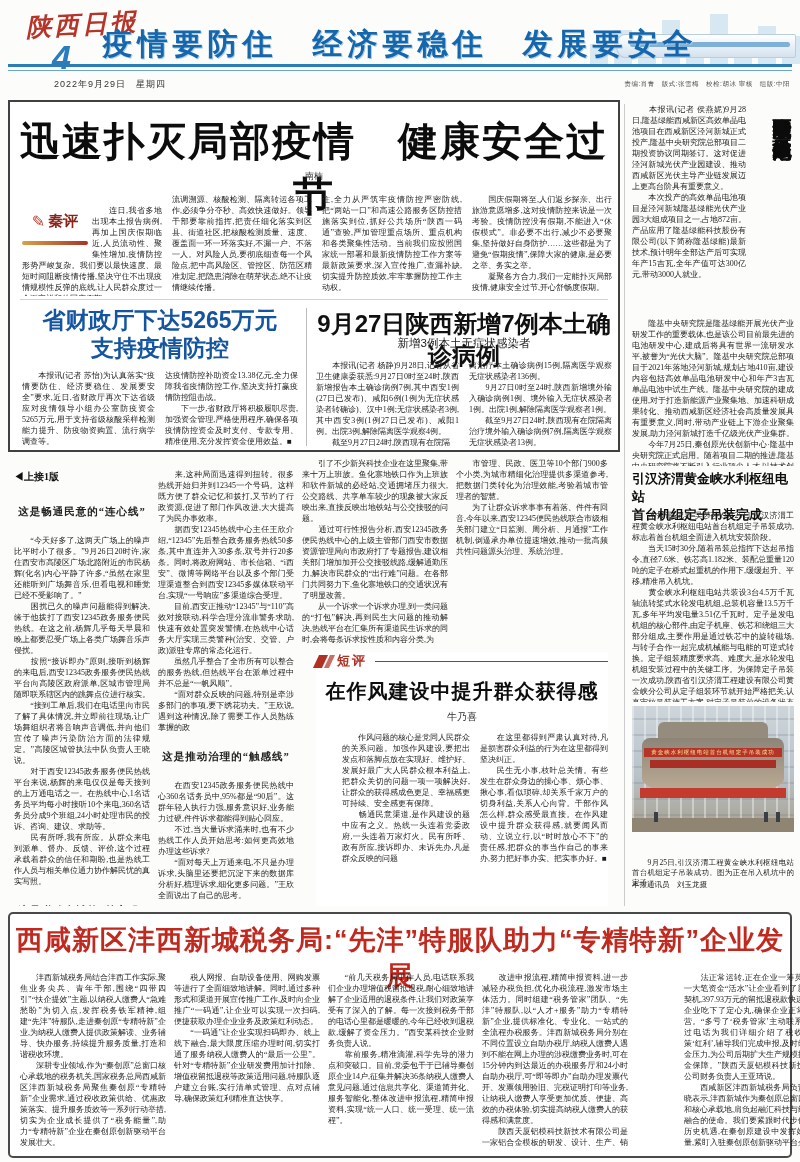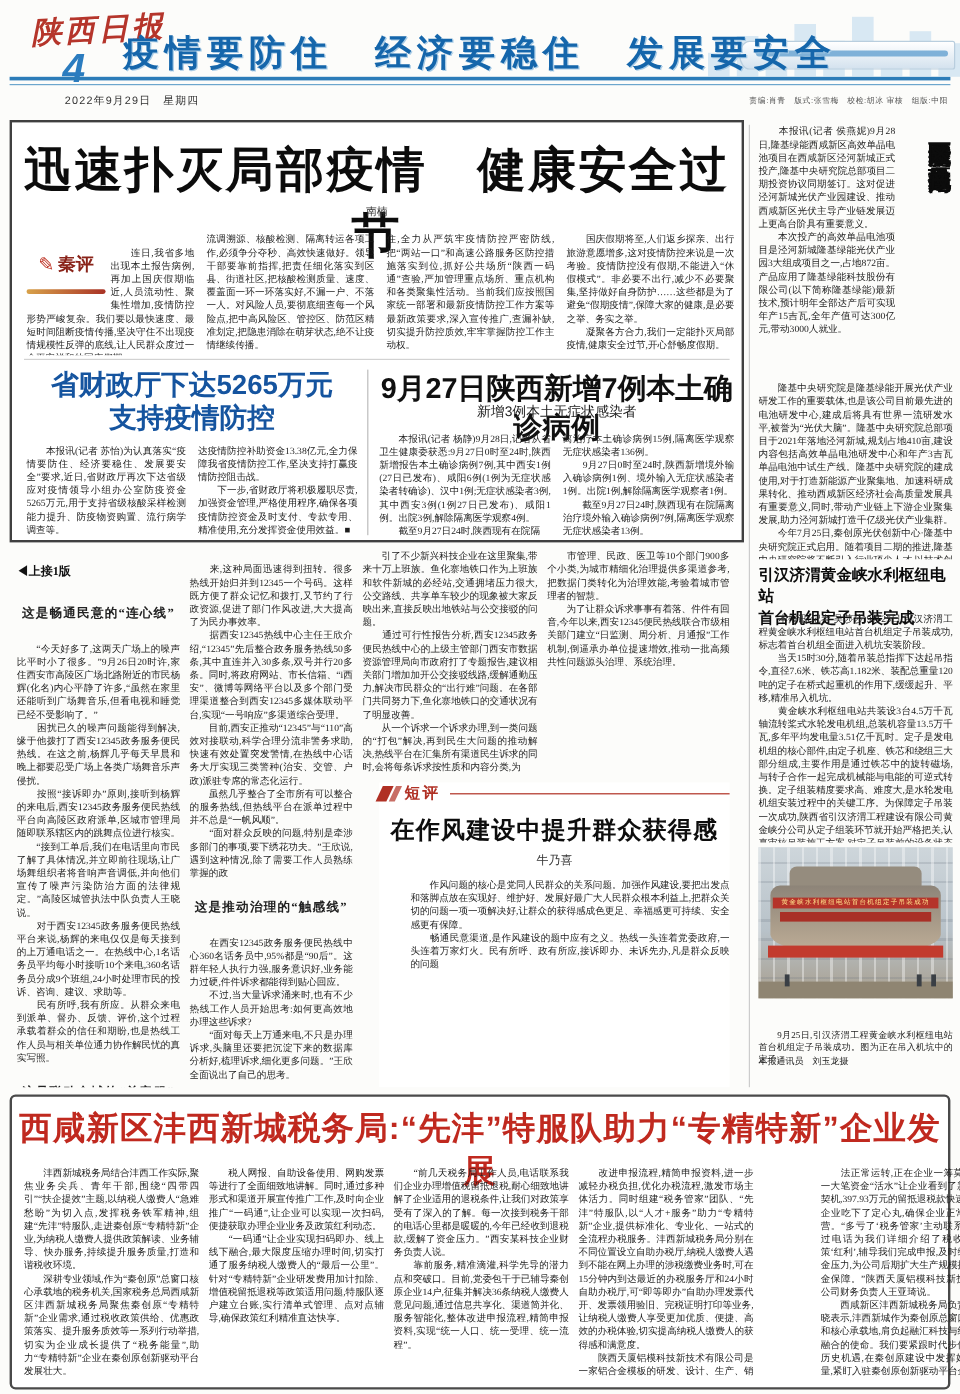--- a/index.html
+++ b/index.html
@@ -228,20 +228,22 @@
       <span class="cmt-slash"></span>
       <span class="cmt-slash s2"></span>
       <span class="cmt-label">短评</span>
       <span class="cmt-rule"></span>
     </div>
     <div class="cmt-title">在作风建设中提升群众获得感</div>
     <div class="cmt-author">牛乃喜</div>
     <div class="cmt-cols">
       <div class="btext cmt-col">　　作风问题的核心是党同人民群众的关系问题。加强作风建设,要把出发点和落脚点放在实现好、维护好、发展好最广大人民群众根本利益上,把群众关切的问题一项一项解决好,让群众的获得感成色更足、幸福感更可持续、安全感更有保障。
 　　畅通民意渠道,是作风建设的题中应有之义。热线一头连着党委政府,一头连着万家灯火。民有所呼、政有所应,接诉即办、未诉先办,凡是群众反映的问题</div>
+      <div class="btext cmt-col">　　在这里都得到严肃认真对待,凡是损害群众利益的行为在这里都得到坚决纠正。
+　　民生无小事,枝叶总关情。有些发生在群众身边的操心事、烦心事、揪心事,看似琐碎,却关系千家万户的切身利益,关系人心向背。干部作风怎么样,群众感受最直接。在作风建设中提升群众获得感,就要闻风而动、立说立行,以“时时放心不下”的责任感,把群众的事当作自己的事来办,努力把好事办实、把实事办好。■</div>
     </div>
   </div>
 
   <div class="abs tax-box">
     <div class="abs tax-title">西咸新区沣西新城税务局:“先沣”特服队助力“专精特新”企业发展</div>
     <div class="abs btext tax-col" style="left:10px;">　　沣西新城税务局结合沣西工作实际,聚焦业务尖兵、青年干部,围绕“四带四引”“扶企提效”主题,以纳税人缴费人“急难愁盼”为切入点,发挥税务铁军精神,组建“先沣”特服队,走进秦创原“专精特新”企业,为纳税人缴费人提供政策解读、业务辅导、快办服务,持续提升服务质量,打造和谐税收环境。
 　　深耕专业领域,作为“秦创原”总窗口核心承载地的税务机关,国家税务总局西咸新区沣西新城税务局聚焦秦创原“专精特新”企业需求,通过税收政策供给、优惠政策落实、提升服务质效等一系列行动举措,切实为企业成长提供了“税务能量”,助力“专精特新”企业在秦创原创新驱动平台发展壮大。
 　　真情呵护,政策礼包提供成长导航。西安思能智慧科技有限公司是一家智慧能源技术开发、推广,智能微电网管理系统和能源互联网管理系统的研发、销售、维护及计算机应用软件开发科技公司。得知企业刚落地,“先沣”特服队主动上门,针对新办纳</div>
     <div class="abs btext tax-col" style="left:164px;">　　税人网报、自助设备使用、网购发票等进行了全面细致地讲解。同时,通过多种形式和渠道开展宣传推广工作,及时向企业推广“一码通”,让企业可以实现一次扫码,便捷获取办理企业业务及政策红利动态。
 　　“一码通”让企业实现扫码即办、线上线下融合,最大限度压缩办理时间,切实打通了服务纳税人缴费人的“最后一公里”。针对“专精特新”企业研发费用加计扣除、增值税留抵退税等政策适用问题,特服队逐户建立台账,实行清单式管理、点对点辅导,确保政策红利精准直达快享。</div>

